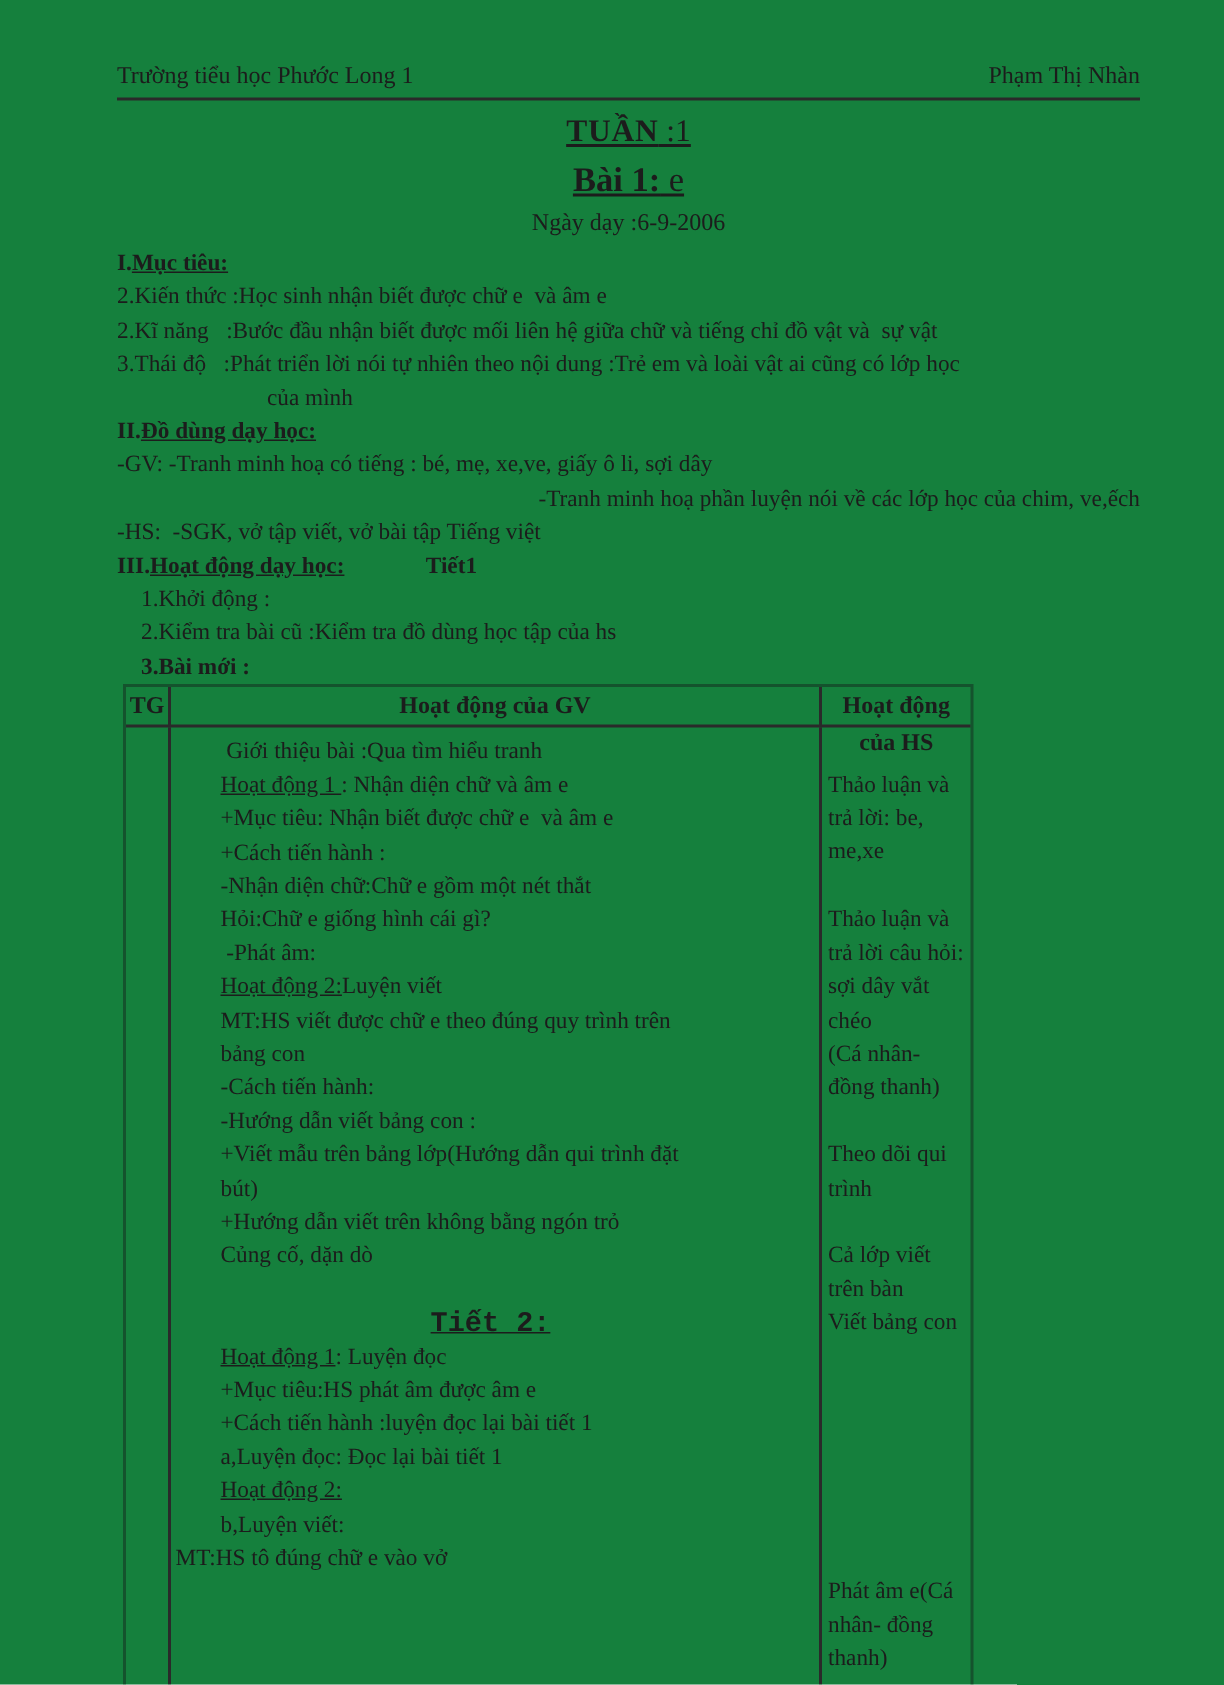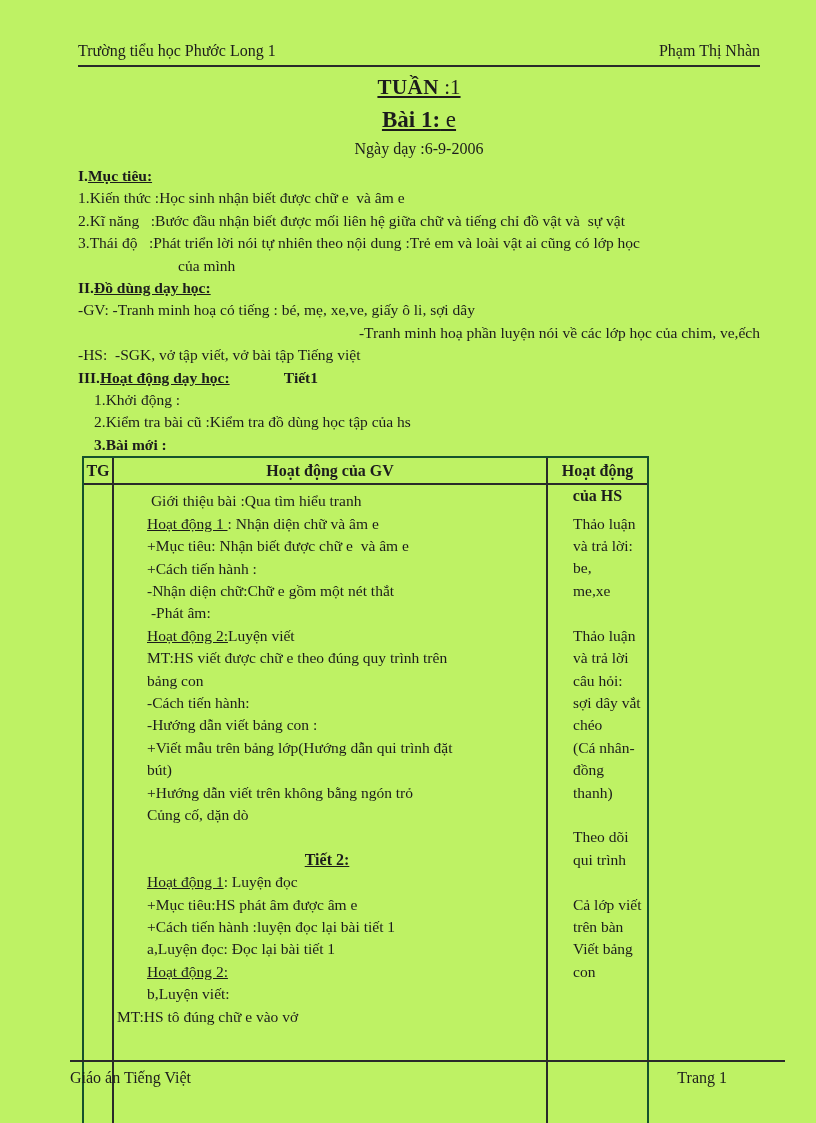--- a/index.html
+++ b/index.html
@@ -1,20 +1,20 @@
 <!DOCTYPE html>
 <html><head>
 <meta charset="utf-8">
 <style>
   html,body{margin:0;padding:0;background:#e8e8e8;}
   .page{
     position:relative;
     width:816px;height:1123px;
     margin:0 auto;
-    background:#bef264;
+    background:#15803d;
     color:#1c1c1c;
     font-family:"Liberation Serif","DejaVu Serif",serif;
     font-size:15.5px;
     overflow:hidden;
   }
   .inner{padding:42px 56px 0 78px;}
   .b{font-weight:bold;}
   .u{text-decoration:underline;}
 
   .doc-header{
@@ -51,22 +51,22 @@
     font-size:16px;
     line-height:25px;
     height:25px;
     border-bottom:2px solid #2a2a2a;
   }
   .cell{padding-top:5px;padding-bottom:2px;}
   .bdr{border-right:2px solid #2a2a2a;}
   #gv-col .line{padding-left:33px;padding-right:6px;}
   #gv-col .line.outdent{padding-left:3px;}
   #gv-col .line.center{padding-left:0;text-align:center;}
-  #gv-col .line.big{font-size:16px;}
-  #hs-col .line{padding-left:25px;padding-right:4px;}
+  #gv-col .line.big{font-size:19px;font-family:Liberation Mono, monospace;}
+  #hs-col .line{padding-left:4px;padding-right:4px;}
 
   .doc-footer{
     position:absolute;
     left:70px;top:1060px;
     width:715px;
     border-top:2px solid #2a2a2a;
     display:flex;justify-content:space-between;
     padding-top:7px;
     font-size:16px;
     box-sizing:border-box;
@@ -85,21 +85,21 @@
     </div>
 
     <div class="titles">
       <div class="title-week"><span class="b u">TUẦN</span><span class="u"> :1</span></div>
       <div class="title-lesson"><span class="b u">Bài 1:</span><span class="u"> e</span></div>
       <div class="title-date">Ngày dạy :6-9-2006</div>
     </div>
 
     <div id="body-lines">
         <div class="line"><span class="b">I.</span><span class="b u">Mục tiêu:</span></div>
-        <div class="line"><span>1.Kiến thức :Học sinh nhận biết được chữ e  và âm e</span></div>
+        <div class="line"><span>2.Kiến thức :Học sinh nhận biết được chữ e  và âm e</span></div>
         <div class="line"><span>2.Kĩ năng   :Bước đầu nhận biết được mối liên hệ giữa chữ và tiếng chỉ đồ vật và  sự vật</span></div>
         <div class="line"><span>3.Thái độ   :Phát triển lời nói tự nhiên theo nội dung :Trẻ em và loài vật ai cũng có lớp học</span></div>
         <div class="line" style="padding-left: 100px;"><span>của mình</span></div>
         <div class="line"><span class="b">II.</span><span class="b u">Đồ dùng dạy học:</span></div>
         <div class="line"><span>-GV: -Tranh minh hoạ có tiếng : bé, mẹ, xe,ve, giấy ô li, sợi dây</span></div>
         <div class="line" style="padding-left: 40px; text-align: right;"><span>-Tranh minh hoạ phần luyện nói về các lớp học của chim, ve,ếch</span></div>
         <div class="line"><span>-HS:  -SGK, vở tập viết, vở bài tập Tiếng việt</span></div>
         <div class="line"><span class="b">III.</span><span class="b u">Hoạt động dạy học:</span><span>              </span><span class="b">Tiết1</span></div>
         <div class="line" style="padding-left: 16px;"><span>1.Khởi động :</span></div>
         <div class="line" style="padding-left: 16px;"><span>2.Kiểm tra bài cũ :Kiểm tra đồ dùng học tập của hs</span></div>
@@ -110,20 +110,21 @@
       <div class="th bdr">TG</div>
       <div class="th bdr">Hoạt động của GV</div>
       <div class="th">Hoạt động của HS</div>
       <div class="cell bdr" id="tg-col"></div>
       <div class="cell bdr" id="gv-col">
           <div class="line"><span> Giới thiệu bài :Qua tìm hiểu tranh</span></div>
           <div class="line"><span class="u">Hoạt động 1 </span><span>: Nhận diện chữ và âm e</span></div>
           <div class="line"><span>+Mục tiêu: Nhận biết được chữ e  và âm e</span></div>
           <div class="line"><span>+Cách tiến hành :</span></div>
           <div class="line"><span>-Nhận diện chữ:Chữ e gồm một nét thắt</span></div>
+          <div class="line"><span>Hỏi:Chữ e giống hình cái gì?</span></div>
           <div class="line"><span> -Phát âm:</span></div>
           <div class="line"><span class="u">Hoạt động 2:</span><span>Luyện viết</span></div>
           <div class="line"><span>MT:HS viết được chữ e theo đúng quy trình trên</span></div>
           <div class="line"><span>bảng con</span></div>
           <div class="line"><span>-Cách tiến hành:</span></div>
           <div class="line"><span>-Hướng dẫn viết bảng con :</span></div>
           <div class="line"><span>+Viết mẫu trên bảng lớp(Hướng dẫn qui trình đặt</span></div>
           <div class="line"><span>bút)</span></div>
           <div class="line"><span>+Hướng dẫn viết trên không bằng ngón trỏ</span></div>
           <div class="line"><span>Củng cố, dặn dò</span></div>
@@ -161,17 +162,13 @@
           <div class="line"><span>thanh)</span></div>
           <div class="line"><span></span></div>
           <div class="line"><span></span></div>
           <div class="line"><span></span></div>
           <div class="line"><span>Tô vở tập viết</span></div>
         </div>
     </div>
 
   </div>
 
-  <div class="doc-footer">
-    <span>Giáo án Tiếng Việt</span>
-    <span class="right">Trang 1</span>
-  </div>
 </div>
 
 </body></html>

